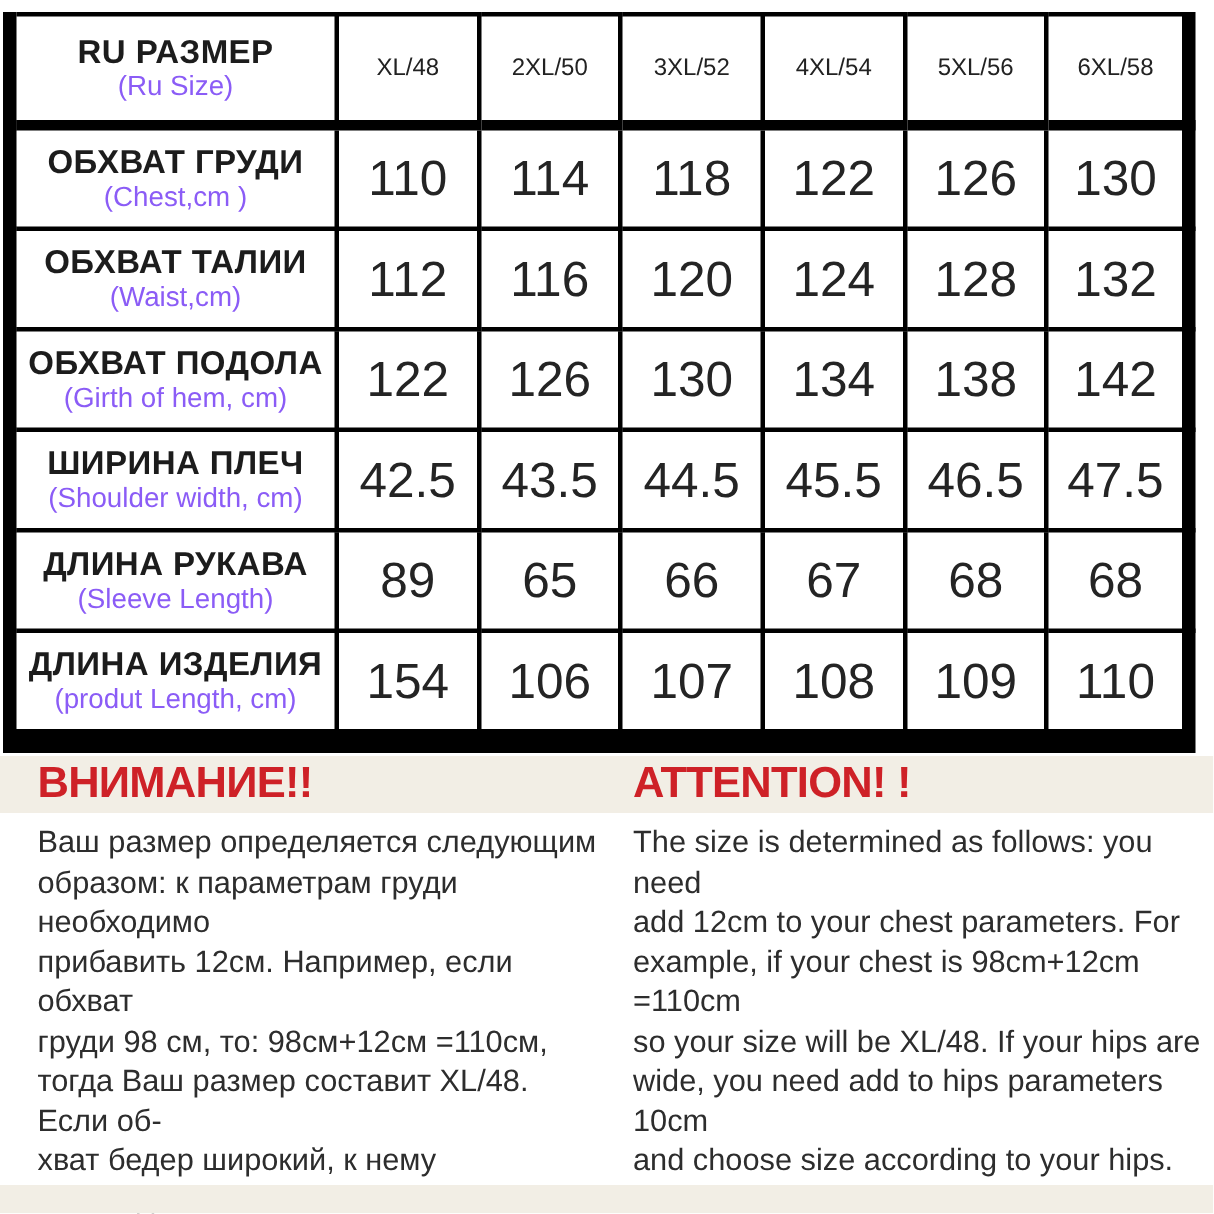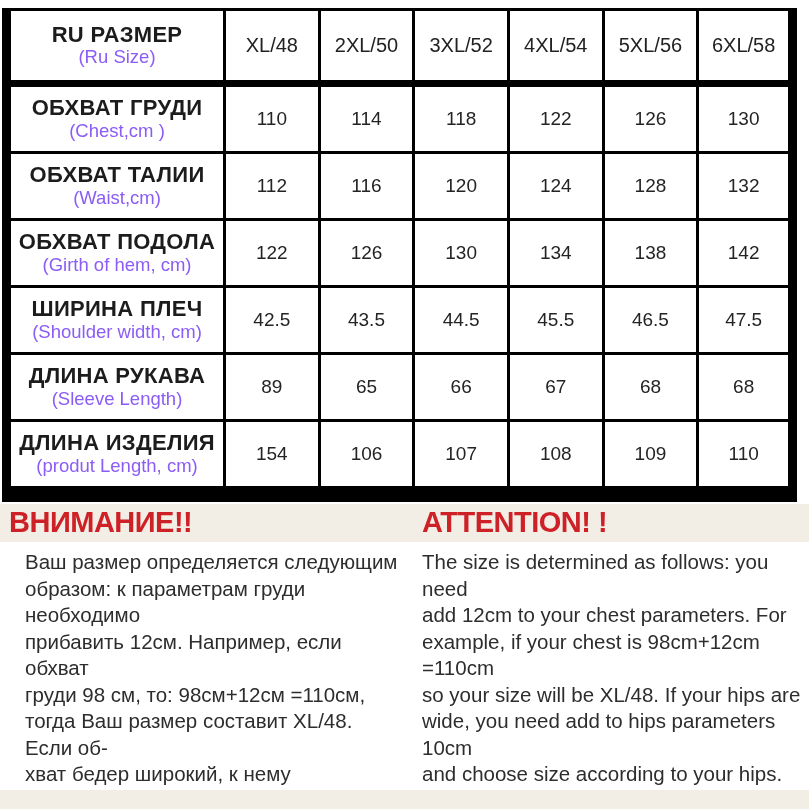--- a/index.html
+++ b/index.html
@@ -21,41 +21,41 @@
     background: #fff;
   }
   table.size-table { border: 3px solid #000; border-left-width: 9px; border-right-width: 9px; border-bottom-width: 16px; }
   table.size-table td, table.size-table th { border: 3px solid #000; text-align: center; vertical-align: middle; padding: 0; }
   table.size-table tr.head th { border-bottom-width: 7px; height: 69px; }
   table.size-table tr.body-row td { height: 64px; }
   col.lblcol { width: 218px; }
 
   .lbl-ru { font-weight: bold; font-size: 22px; letter-spacing: 0.3px; line-height: 1.12; }
   .lbl-en { font-weight: normal; font-size: 18.5px; line-height: 1.12; color: #8b5cf6; }
-  .size-hdr { font-weight: normal; font-size: 20px; color: #222; }
-  .num { font-weight: normal; font-size: 19px; color: #242424; }
+  .size-hdr { font-weight: normal; font-size: 16px; color: #222; }
+  .num { font-weight: normal; font-size: 33px; color: #242424; }
 
   
   .notes-band {
     display: grid;
     grid-template-columns: 404px 405px;
     background: #f2eee5;
     margin-top: 2px;
     padding: 3px 0 5px 0;
     align-items: end;
   }
   .warn-h {
     margin: 0;
     font-size: 29px;
     font-weight: bold;
     color: #ce2127;
     letter-spacing: -0.5px;
     line-height: 1.05;
   }
-  .warn-h.ru { padding-left: 9px; }
+  .warn-h.ru { padding-left: 25px; }
   .warn-h.en { padding-left: 18px; }
 
   .notes-body {
     display: grid;
     grid-template-columns: 404px 405px;
     background: #ffffff;
     padding-top: 7px;
   }
   .notes-body p {
     margin: 0;

